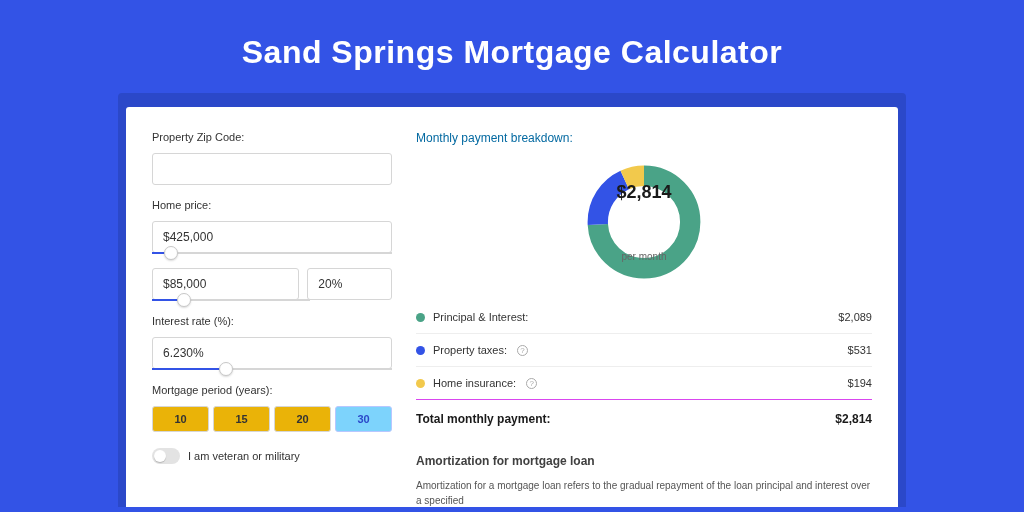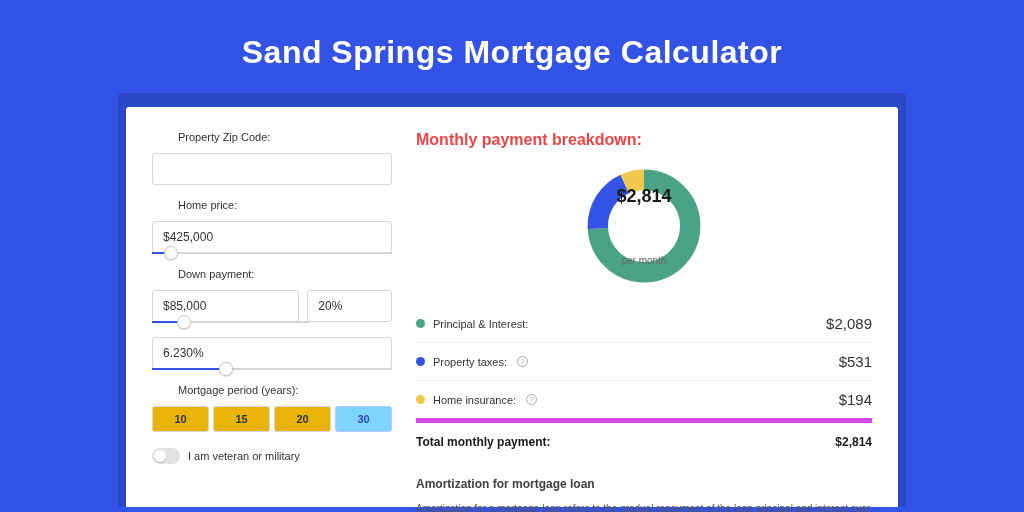--- a/index.html
+++ b/index.html
@@ -33,21 +33,20 @@
     gap: 24px;
     height: 400px;
   }
   .left-col { width: 240px; flex: 0 0 240px; }
   .right-col { flex: 1; }
   .field-label {
     font-size: 11px;
     color: #333;
     margin-bottom: 10px;
     display: block;
-    margin-left: 26px;
   }
   .text-input {
     width: 100%;
     height: 32px;
     border: 1px solid #d6d6d6;
     border-radius: 3px;
     padding: 0 10px;
     font-size: 12px;
     color: #333;
     background: #fff;
@@ -103,23 +102,23 @@
   }
   .toggle-knob {
     position: absolute;
     width: 12px; height: 12px;
     background: #fff;
     border-radius: 50%;
     top: 2px; left: 2px;
     box-shadow: 0 1px 1px rgba(0,0,0,0.2);
   }
   .right-heading {
-    font-size: 16px;
-    font-weight: 700;
-    color: #ef4444;
+    font-size: 12px;
+    font-weight: 400;
+    color: #0369a1;
     margin-bottom: 16px;
   }
   .donut-wrap {
     display: flex;
     justify-content: center;
     margin-bottom: 18px;
   }
   .donut {
     position: relative;
     width: 122px;
@@ -139,40 +138,40 @@
   .legend-row {
     display: flex;
     justify-content: space-between;
     align-items: center;
     padding: 10px 0;
     border-bottom: 1px solid #eee;
   }
   .legend-row:last-of-type { border-bottom: none; }
   .legend-left { display: flex; align-items: center; gap: 8px; font-size: 11px; color: #333; }
   .legend-dot { width: 9px; height: 9px; border-radius: 50%; }
-  .legend-val { font-size: 15px; font-weight: 500; color: #333; }
+  .legend-val { font-size: 11px; font-weight: 500; color: #333; }
   .info-icon {
     width: 11px; height: 11px;
     border: 1px solid #aaa;
     border-radius: 50%;
     font-size: 8px;
     color: #aaa;
     display: inline-flex;
     align-items: center;
     justify-content: center;
     margin-left: 2px;
   }
   .total-row {
     display: flex;
     justify-content: space-between;
     padding: 12px 0;
     font-size: 12px;
     font-weight: 700;
     color: #1a1a1a;
-    border-top: 5px solid #d946ef;
+    border-top: 1px solid #d946ef;
   }
   .amort-section { margin-top: 16px; }
   .amort-heading { font-size: 12px; font-weight: 700; color: #404040; margin-bottom: 10px; }
   .amort-text { font-size: 10px; color: #555; line-height: 1.5; }
 </style>
 </head>
 <body>
 
 <h1 class="page-title">Sand Springs Mortgage Calculator</h1>
 
@@ -189,32 +188,32 @@
       <div class="field-group">
         <label class="field-label">Home price:</label>
         <input class="text-input" value="$425,000" style="">
         <div class="slider-track">
           <div class="slider-fill" id="hp-fill" style="width: 8%;"></div>
           <div class="slider-thumb" id="hp-thumb" style="left: calc(8% - 7px);"></div>
         </div>
       </div>
 
       <div class="field-group">
-        <label class="field-label">Down payment:</label>
         <div class="dp-row">
           <input class="text-input dp-amount" value="$85,000" style="">
           <input class="text-input dp-pct" value="20%" style="">
         </div>
         <div class="slider-track" style="width:66%;">
           <div class="slider-fill" id="dp-fill" style="width: 20%;"></div>
           <div class="slider-thumb" id="dp-thumb" style="left: calc(20% - 7px);"></div>
         </div>
       </div>
 
       <div class="field-group">
+        <label class="field-label">Interest rate (%):</label>
         <input class="text-input" value="6.230%" style="">
         <div class="slider-track">
           <div class="slider-fill" id="ir-fill" style="width: 31%;"></div>
           <div class="slider-thumb" id="ir-thumb" style="left: calc(31% - 7px);"></div>
         </div>
       </div>
 
       <div class="field-group">
         <label class="field-label">Mortgage period (years):</label>
         <div class="period-row" id="period-row">

